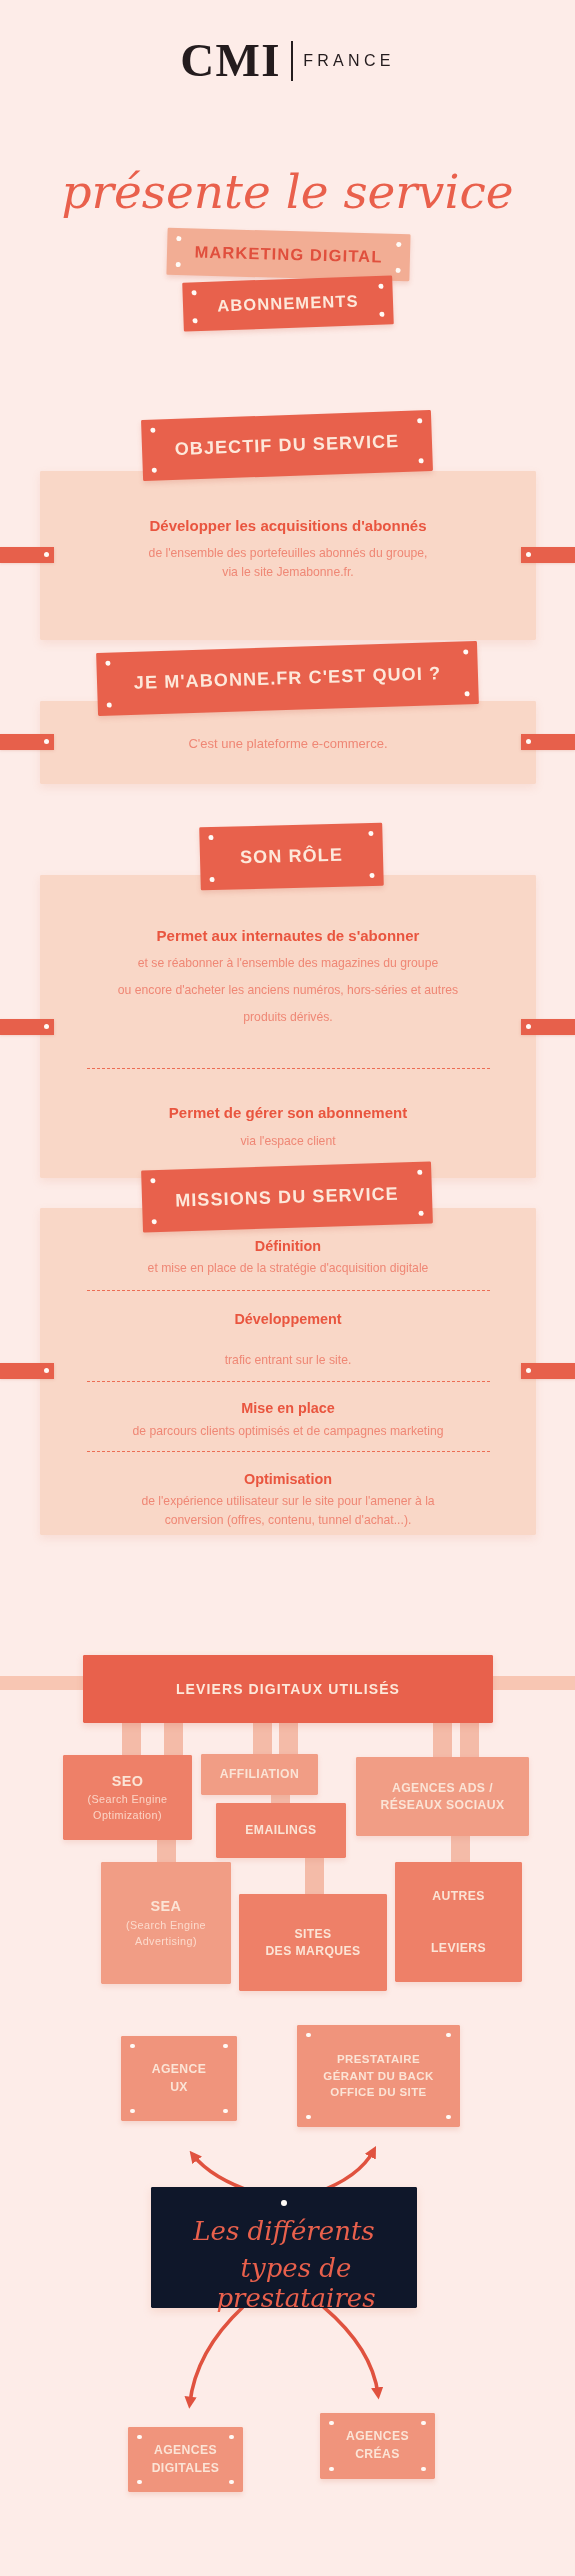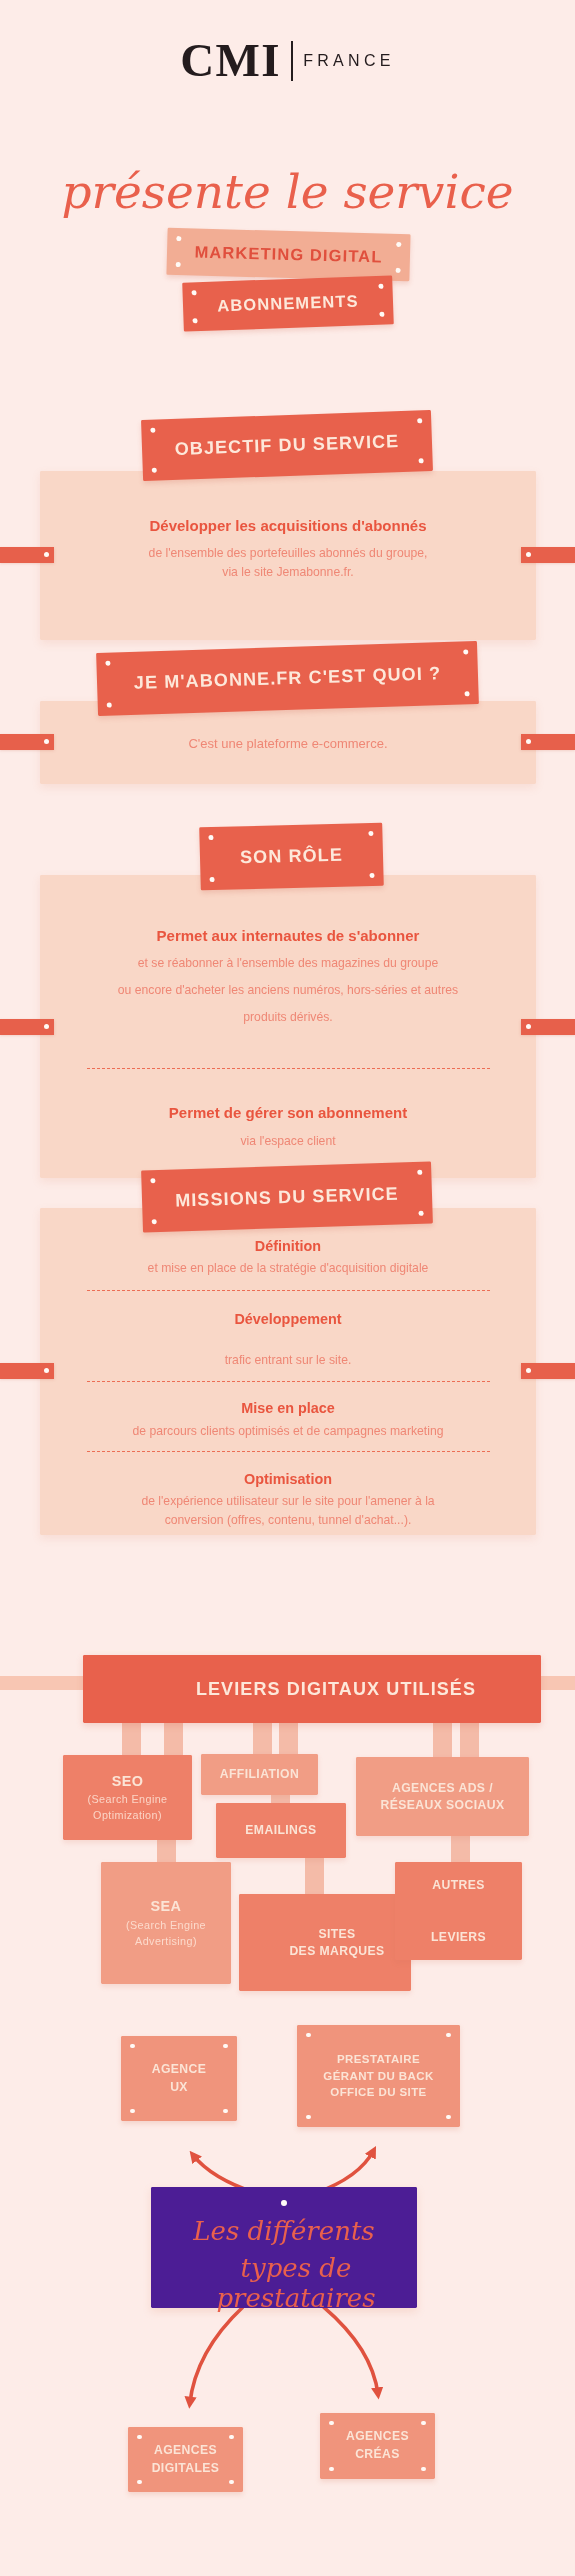--- a/index.html
+++ b/index.html
@@ -53,49 +53,49 @@
   .tab.left .dot{right:5px;}
   .tab.right .dot{left:5px;}
 
   
   .ribbon{position:absolute;top:1676px;height:14.4px;background:#f8c6b3;}
   #ribbon-left{left:0;width:102px;}
   #ribbon-right{left:473px;width:102px;}
   .ribbon .dot{top:4.7px;width:5px;height:5px;}
   #ribbon-left .dot{right:5px;}
   #ribbon-right .dot{left:5px;}
-  #leviers-header{left:83px;top:1655px;width:410px;height:68px;font-size:18px;z-index:2;
-                  border-radius:1.4px;box-shadow:0 2.9px 7.2px rgba(205,95,75,.2);padding-left:48px;}
+  #leviers-header{left:83px;top:1655px;width:410px;height:68px;font-size:14px;z-index:2;
+                  border-radius:1.4px;box-shadow:0 2.9px 7.2px rgba(205,95,75,.2);}
   .connector{position:absolute;width:18.7px;background:#f4bba8;}
   .lbox{position:absolute;display:flex;flex-direction:column;align-items:center;justify-content:center;
         color:#fbe4d6;font-weight:bold;letter-spacing:0.4px;text-align:center;border-radius:1.4px;line-height:1.35;
         box-shadow:0 2.9px 5.8px rgba(210,110,85,.15);}
   .lbox.med{background:#ee8068;}
   .lbox.lt{background:#f19d85;}
   .lbox .title{font-size:14.4px;}
   .lbox .sub{font-size:10.8px;font-weight:400;color:rgba(255,236,224,.78);line-height:1.5;}
   .lbox .lbl{font-size:12.2px;}
   #box-seo{left:63px;top:1755px;width:129px;height:85px;}
   #box-affiliation{left:201px;top:1754px;width:117px;height:41px;}
   #box-facebook{left:356px;top:1757px;width:173px;height:79px;}
   #box-emailings{left:216px;top:1803px;width:130px;height:55px;}
   #box-sea{left:101px;top:1862px;width:130px;height:122px;}
-  #box-sites{left:239px;top:1894px;width:148px;height:97px;padding-left:24px;}
-  #box-autres{left:395px;top:1862px;width:127px;height:98px;gap:36px;}
+  #box-sites{left:239px;top:1894px;width:148px;height:97px;}
+  #box-autres{left:395px;top:1862px;width:127px;height:120px;gap:36px;}
 
   
   .pbox{position:absolute;display:flex;flex-direction:column;align-items:center;justify-content:center;
         background:#f0947c;color:#fbe4d6;font-weight:bold;letter-spacing:0.4px;text-align:center;
         line-height:1.45;font-size:12.2px;border-radius:1.4px;box-shadow:0 2.9px 5.8px rgba(210,110,85,.18);}
   .pbox .dot{width:4.3px;height:4.3px;}
   #box-agence-ux{left:121px;top:2036px;width:116px;height:85px;}
   #box-back-office{left:297px;top:2025px;width:163px;height:102px;font-size:11.5px;}
   #box-digitales{left:128px;top:2427px;width:115px;height:65px;}
   #box-creas{left:320px;top:2413px;width:115px;height:66px;}
-  #presta-central{position:absolute;left:151px;top:2187px;width:266px;height:121px;background:#4c1d95;
+  #presta-central{position:absolute;left:151px;top:2187px;width:266px;height:121px;background:#0f172a;
                   border-radius:1.4px;box-shadow:0 3.6px 8.6px rgba(220,125,95,.18);z-index:2;}
   #presta-central .dot{left:50%;top:13px;margin-left:-2.9px;width:5.8px;height:5.8px;}
   #presta-title1{position:absolute;top:29px;left:0;width:100%;font-size:26px;}
   #presta-title2{position:absolute;top:66px;left:12px;width:100%;font-size:26px;}
   #arrows-svg{position:absolute;left:0;top:2120px;z-index:1;}
 </style>
 </head>
 <body>
 
 <div class="page">

